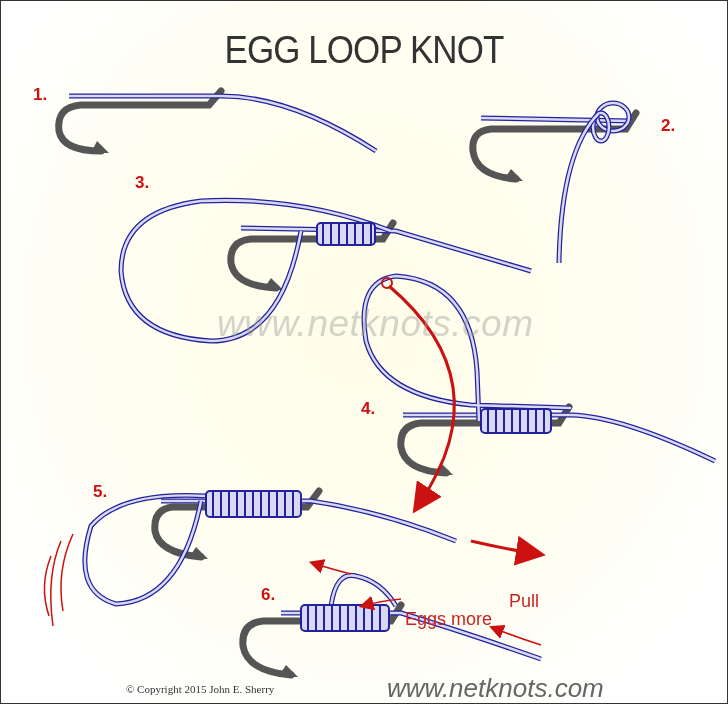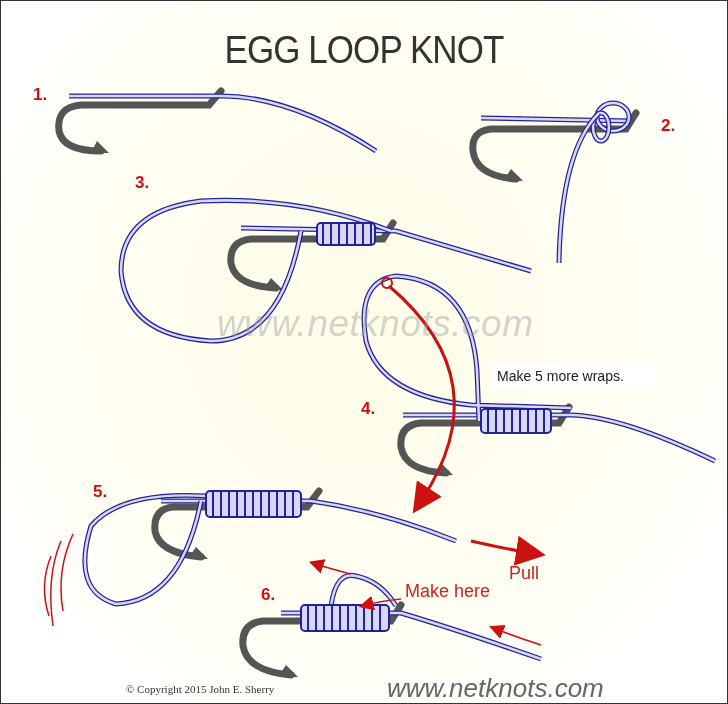--- a/index.html
+++ b/index.html
@@ -18,21 +18,21 @@
     position:absolute; font-weight:bold; font-size:17px; color:#cc1111;
   }
   .note {
     position:absolute; left:490px; top:362px; width:158px; height:26px;
     background:#fff; font-size:14px; color:#222; line-height:26px; padding-left:6px;
   }
   .watermark {
     position:absolute; left:216px; top:302px; font-size:37px; font-style:italic;
     color:rgba(160,160,160,0.45); letter-spacing:0.5px;
   }
-  .lbl-red { position:absolute; color:#cc2222; font-size:18px; }
+  .lbl-red { position:absolute; color:#cc2222; font-size:18px;margin-top:28px; }
   .copyright {
     position:absolute; left:125px; top:682px; font-family:"Liberation Serif", serif;
     font-size:11px; color:#333;
   }
   .footer-url {
     position:absolute; left:386px; top:672px; font-size:26px; font-style:italic; color:#666;
   }
   svg.art { position:absolute; left:0; top:0; }
 </style>
 </head>
@@ -133,20 +133,19 @@
 
   <div class="watermark">www.netknots.com</div>
 
   <div class="step" style="left:32px; top:84px;">1.</div>
   <div class="step" style="left:660px; top:115px;">2.</div>
   <div class="step" style="left:134px; top:172px;">3.</div>
   <div class="step" style="left:360px; top:398px;">4.</div>
   <div class="step" style="left:92px; top:481px;">5.</div>
   <div class="step" style="left:260px; top:584px;">6.</div>
 
-  <div class="note">Make 5 more wraps.</div>
 
   <div class="lbl-red" style="left:508px; top:562px;">Pull</div>
-  <div class="lbl-red" style="left:404px; top:580px;">Make here</div>
+  <div class="lbl-red" style="left:404px; top:580px;">Eggs more</div>
 
   <div class="copyright">© Copyright  2015  John E. Sherry</div>
   <div class="footer-url">www.netknots.com</div>
 </div>
 
 </body></html>

